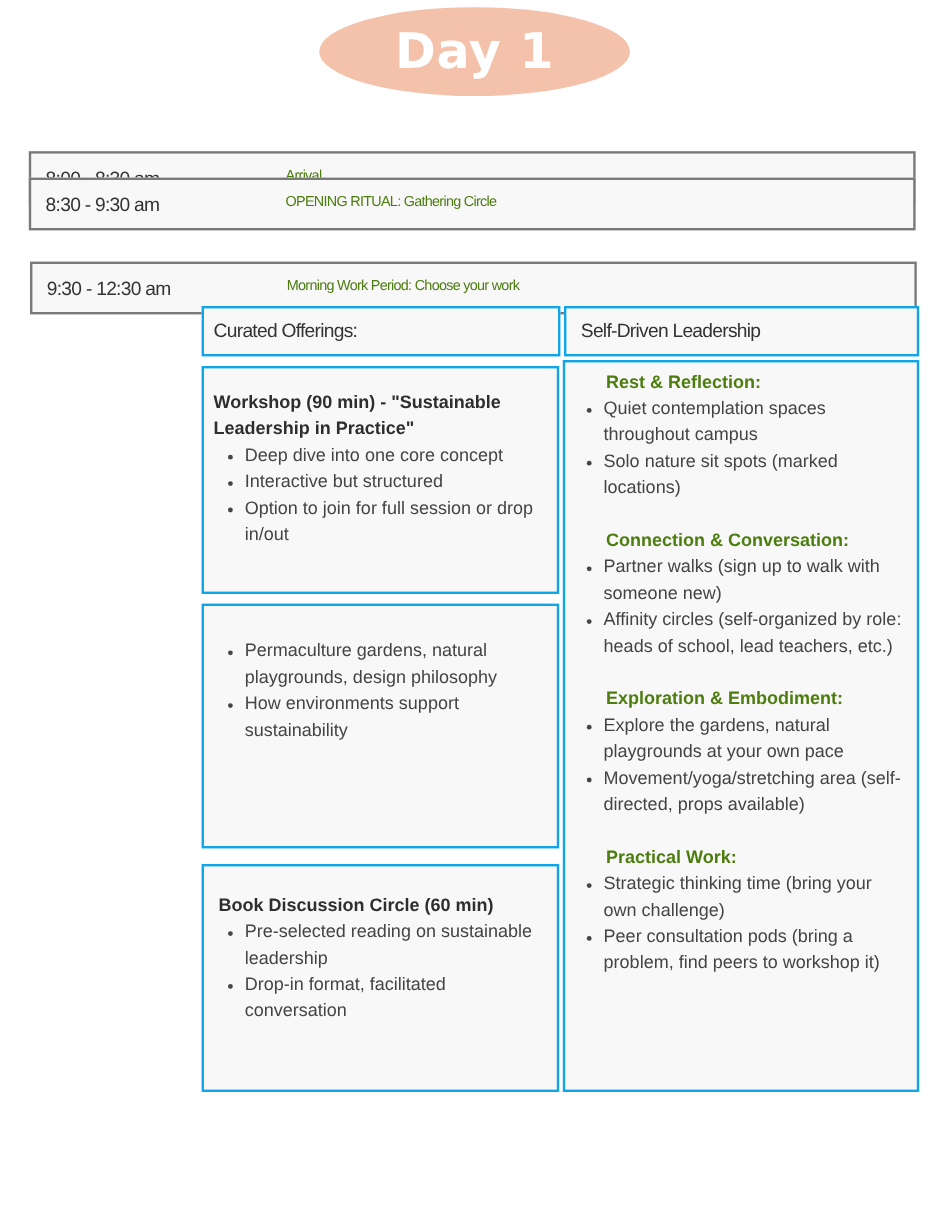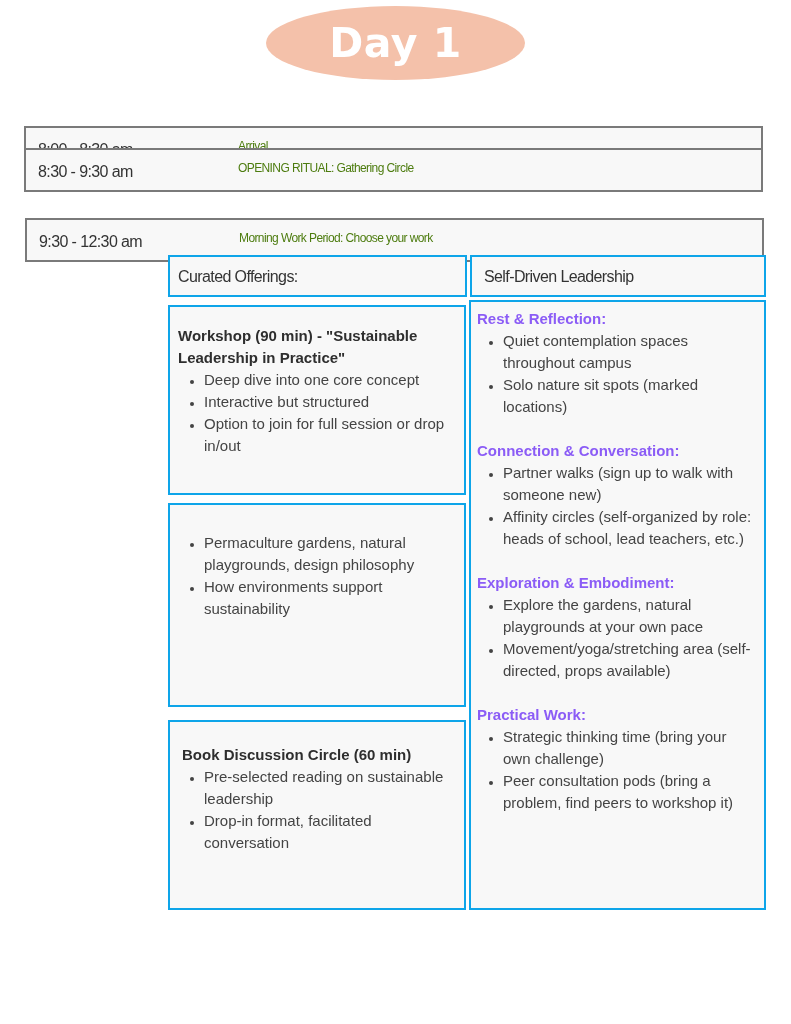--- a/index.html
+++ b/index.html
@@ -10,21 +10,21 @@
   .badge span { color:#ffffff; font-family:"DejaVu Sans", sans-serif; font-weight:bold; font-size:41px; letter-spacing:0.5px; }
   .row { position:absolute; left:24px; width:739px; height:44px; border:2px solid #7a7a7a; background:#f8f8f8; box-sizing:border-box; }
   .row .time { position:absolute; left:12px; top:13px; font-size:16px; letter-spacing:-0.6px; color:#333; }
   .row .title { position:absolute; left:212px; top:11px; font-size:12px; letter-spacing:-0.6px; color:#4d7c0f; }
   .box { position:absolute; border:2px solid #0ea5e9; background:#f8f8f8; box-sizing:border-box; }
   .hdr { font-size:16px; letter-spacing:-0.6px; color:#333; position:absolute; left:8px; top:11px; }
   .card-title { font-weight:bold; font-size:15px; line-height:22px; color:#2e2e2e; }
   ul { margin:0; padding:0 0 0 26px; }
   li { font-size:15px; line-height:22px; color:#444; padding-left:0; }
   li::marker { font-size:12px; }
-  .sec-title { font-weight:bold; font-size:15px; line-height:22px; color:#8b5cf6; }
+  .sec-title { font-weight:bold; font-size:15px; line-height:22px; color:#4d7c0f;margin-left:28px; }
   .gap { height:22px; }
 </style>
 </head>
 <body>
 
 <div class="badge">
   <span>Day 1</span>
 </div>
 
 <div class="row" style="top:78px;margin-top:48px;">

